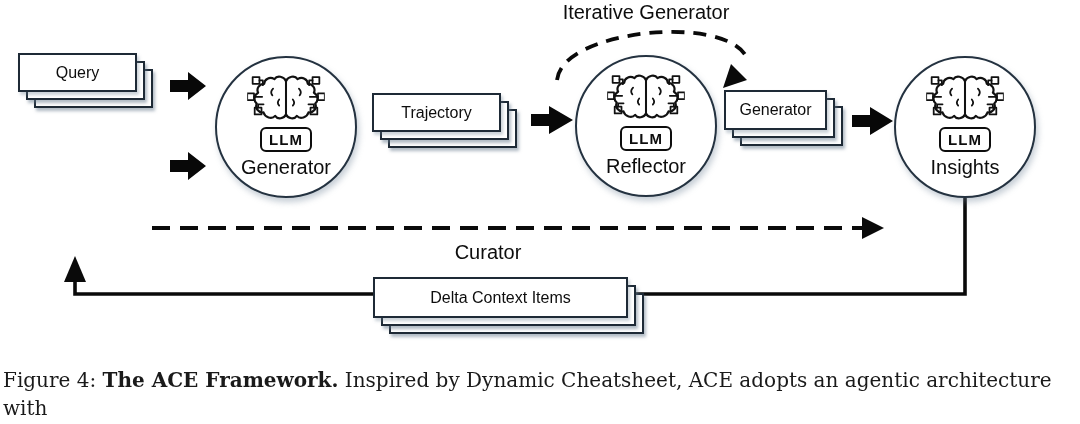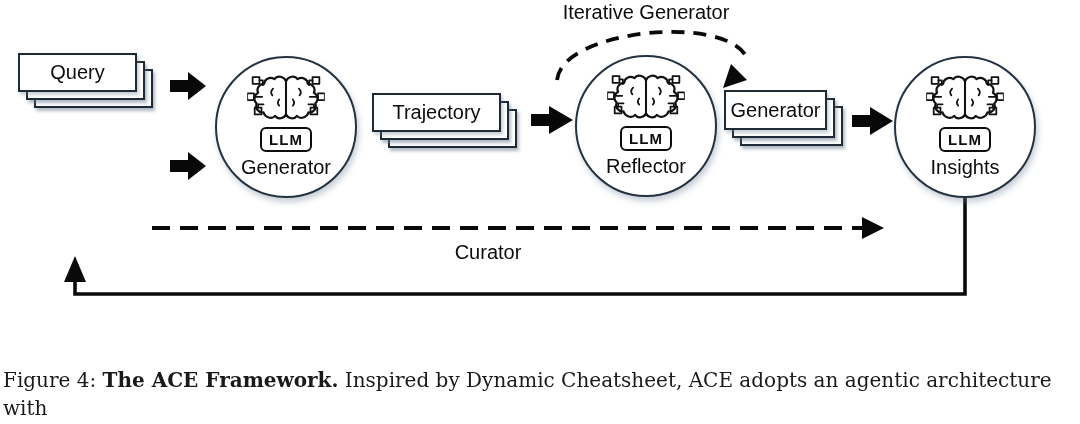--- a/index.html
+++ b/index.html
@@ -9,21 +9,21 @@
   svg.connectors{position:absolute;left:0;top:0;z-index:1;}
 
   
   .stack{position:absolute;z-index:2;}
   .stack .layer{position:absolute;width:100%;height:100%;background:#fff;border:2px solid #1e2a36;
                 box-shadow:2px 3px 3px rgba(100,120,140,.5);box-sizing:border-box;}
   .stack .l3{left:16px;top:16px;}
   .stack .l2{left:8px;top:8px;}
   .stack .front{position:absolute;left:0;top:0;width:100%;height:100%;background:#fff;
                 border:2px solid #1e2a36;box-sizing:border-box;display:flex;align-items:center;
-                justify-content:center;font-size:20px;color:#0d0d0d;
+                justify-content:center;font-size:16px;color:#0d0d0d;
                 box-shadow:2px 3px 3px rgba(100,120,140,.35);}
 
   
   .node{position:absolute;width:142px;height:142px;border-radius:50%;background:#fff;
         border:2px solid #243240;box-sizing:border-box;z-index:2;display:flex;flex-direction:column;
         align-items:center;justify-content:center;box-shadow:2px 4px 6px rgba(110,130,150,.4);}
   .node .brain-icon{display:block;margin-bottom:3px;}
   .llm-badge{border:2.6px solid #0d0d0d;border-radius:6px;padding:0 7px;height:21px;line-height:21px;
              font-weight:bold;font-size:15px;letter-spacing:1px;color:#0d0d0d;margin-bottom:4px;}
   .node-label{font-size:20px;color:#0d0d0d;}
@@ -153,20 +153,25 @@
     </div>
 
     <div class="node" style="left:894px;top:56px">
       <svg class="brain-icon" width="78" height="49" viewBox="0 0 114 72">
           <use href="#brain-chip"></use>
         </svg>
       <div class="llm-badge">LLM</div>
       <div class="node-label">Insights</div>
     </div>
 
+    <div class="stack" style="left:373px;top:277px;width:255px;height:41px">
+      <div class="layer l3"></div>
+      <div class="layer l2"></div>
+      <div class="front">Delta Context Items</div>
+    </div>
 
     <div class="anno" style="left:646px;top:1px">Iterative Generator</div>
     <div class="anno" style="left:488px;top:241px">Curator</div>
   </div>
 
   <div class="caption">
     <div><span>Figure 4: </span><b>The ACE Framework.</b><span> Inspired by Dynamic Cheatsheet, ACE adopts an agentic architecture with</span></div>
     <div>three specialized components: a Generator, a Reflector, and a Curator.</div>
   </div>
 </div>

